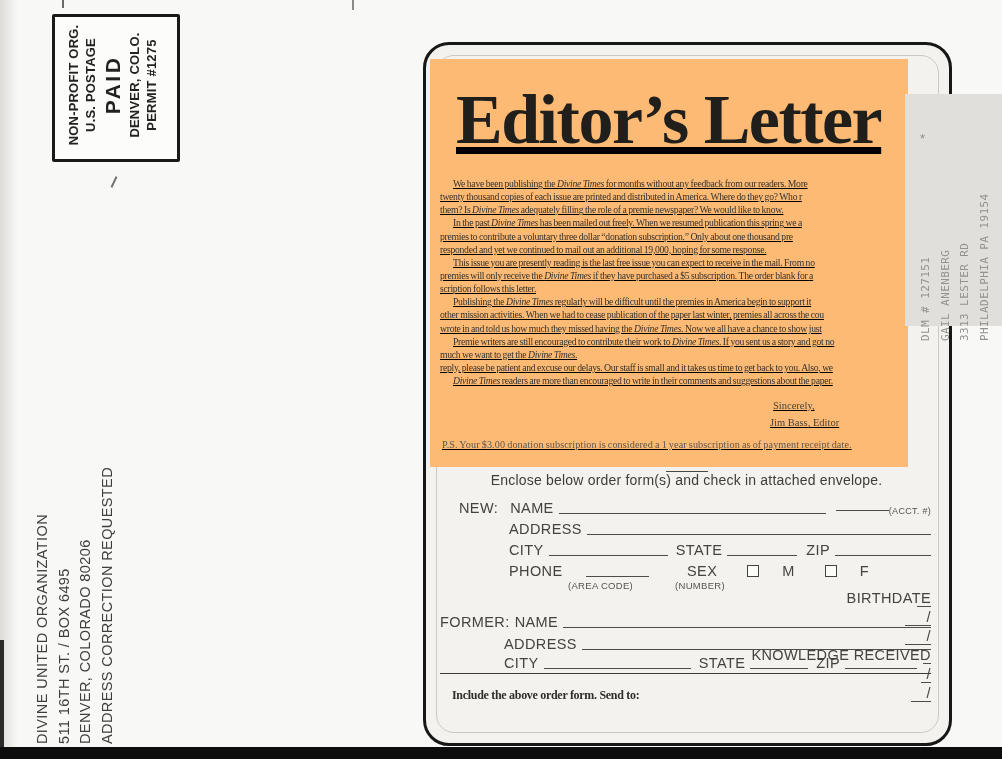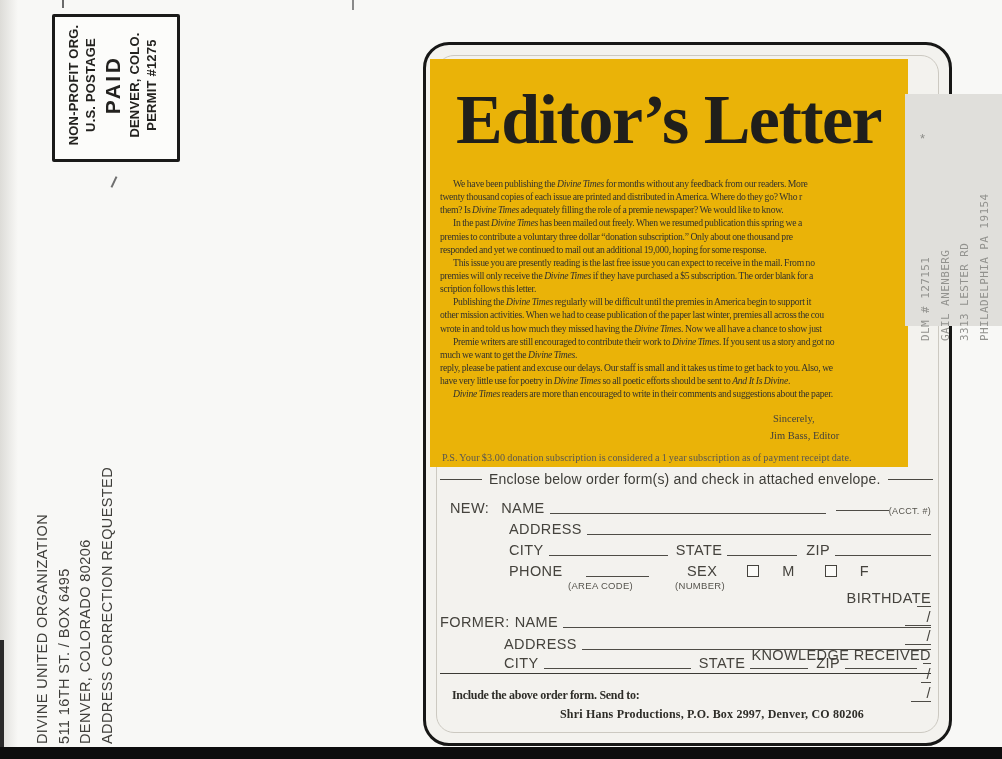--- a/index.html
+++ b/index.html
@@ -37,37 +37,37 @@
   .label-mark{position:absolute;left:920px;top:131px;z-index:6;color:#8d8d89;font-size:13px;}
 
   
   .card{position:absolute;left:423px;top:42px;width:529px;height:704px;box-sizing:border-box;
         border:3px solid #171716;border-radius:26px;background:#f3f2ee;}
   .card-inner{position:absolute;left:10px;top:10px;right:10px;bottom:10px;
         border:1px solid #ccc9c1;border-radius:18px;}
   .gray-strip{position:absolute;left:905px;top:94px;width:97px;height:232px;background:#e0dfdb;z-index:4;}
 
   
-  .letter{position:absolute;left:4px;top:14px;width:478px;height:408px;background:#eab308;
-          overflow:hidden;padding-left:10px;box-sizing:border-box;z-index:2;}
+  .letter{position:absolute;left:4px;top:14px;width:478px;height:408px;background:#fdba74;
+          overflow:hidden;padding-left:10px;box-sizing:border-box;z-index:2;text-decoration:underline;}
   .headline{font-family:"Liberation Serif",serif;font-weight:bold;font-size:70px;line-height:70px;
           letter-spacing:-1.5px;color:#201f1b;white-space:nowrap;margin:26px 0 0 16px;}
   .body-lines{margin-top:22px;font-family:"Liberation Serif",serif;font-size:9.7px;line-height:13.15px;
           letter-spacing:-.03em;word-spacing:-.4px;color:#33322d;}
   .bline{white-space:nowrap;height:13.15px;overflow:hidden;}
   .bline.ind{padding-left:13px;}
   .closing{font-family:"Liberation Serif",serif;font-size:10.5px;color:#44423c;}
   .sincerely{margin:13px 0 0 333px;}
   .signature{margin:6px 0 0 330px;}
   .ps{font-family:"Liberation Serif",serif;font-size:10.2px;word-spacing:-.6px;letter-spacing:.1px;
       color:#5a5750;margin:11px 0 0 2px;white-space:nowrap;}
 
   
   .enclose{position:absolute;left:14px;right:16px;top:426px;display:flex;align-items:center;
-      font-size:14px;letter-spacing:.2px;color:#3e3d38;white-space:nowrap;}
+      font-size:14px;letter-spacing:.2px;color:#3e3d38;white-space:nowrap;flex-direction:column;}
   .enclose .seg{border-bottom:1.6px solid #4a4842;height:0;}
   .enclose .seg.l{width:42px;} .enclose .seg.r{flex:1;}
   .enclose .txt{margin:0 7px;}
 
   
   .frow{position:absolute;left:14px;right:18px;display:flex;align-items:flex-end;height:17px;
         font-size:14.5px;letter-spacing:.4px;color:#45433d;white-space:nowrap;}
   .fl{border-bottom:1.5px solid #4e4c46;height:0;margin:0 0 2px 5px;}
   .grow{flex:1;}
   .lbl{flex:none;}
@@ -130,37 +130,36 @@
           <div class="bline"><span>responded and yet we continued to mail out an additional 19,000, hoping for some response.</span></div>
           <div class="bline ind"><span>This issue you are presently reading is the last free issue you can expect to receive in the mail. From no</span></div>
           <div class="bline"><span>premies will only receive the </span><i>Divine Times</i><span> if they have purchased a $5 subscription. The order blank for a</span></div>
           <div class="bline"><span>scription follows this letter.</span></div>
           <div class="bline ind"><span>Publishing the </span><i>Divine Times</i><span> regularly will be difficult until the premies in America begin to support it</span></div>
           <div class="bline"><span>other mission activities. When we had to cease publication of the paper last winter, premies all across the cou</span></div>
           <div class="bline"><span>wrote in and told us how much they missed having the </span><i>Divine Times</i><span>. Now we all have a chance to show just</span></div>
           <div class="bline ind"><span>Premie writers are still encouraged to contribute their work to </span><i>Divine Times</i><span>. If you sent us a story and got no</span></div>
           <div class="bline"><span>much we want to get the </span><i>Divine Times</i><span>.</span></div>
           <div class="bline"><span>reply, please be patient and excuse our delays. Our staff is small and it takes us time to get back to you. Also, we</span></div>
-          <div class="bline"><span>have very little use for poetry in </span><i>Divine Times</i><span> so all poetic efforts should be sent to </span><i>And It Is Divine</i><span>.</span></div>
           <div class="bline ind"><span></span><i>Divine Times</i><span> readers are more than encouraged to write in their comments and suggestions about the paper.</span></div>
         </div>
       <div class="closing sincerely">Sincerely,</div>
       <div class="closing signature">Jim Bass, Editor</div>
       <div class="ps">P.S. Your $3.00 donation subscription is considered a 1 year subscription as of payment receipt date.</div>
 
     </div>
 
     <div class="enclose">
       <span class="seg l"></span>
       <span class="txt">Enclose below order form(s) and check in attached envelope.</span>
       <span class="seg r"></span>
     </div>
 
     <div class="frow r-name">
-      <span class="lbl" style="margin-left:10px">NEW:</span>
+      <span class="lbl" style="margin-left:19px">NEW:</span>
       <span class="lbl" style="margin-left:12px">NAME</span>
       <span class="fl grow"></span>
       <span class="acct">
         <span class="fl"></span>
         <span class="cap">(ACCT. #)</span>
       </span>
     </div>
     <div class="frow r-addr">
       <span class="lbl" style="margin-left:69px">ADDRESS</span>
       <span class="fl grow"></span>
@@ -216,21 +215,20 @@
       <span class="lbl" style="margin-left:8px">STATE</span>
       <span class="fl" style="width:58px"></span>
       <span class="lbl" style="margin-left:8px">ZIP</span>
       <span class="fl" style="width:72px;margin-right:14px"></span>
     </div>
 
     <div class="hr"></div>
 
     <div class="subscribe">
       <div>Include the above order form. Send to:</div>
-      <div class="l3">Shri Hans Productions, P.O. Box 2997, Denver, CO 80206</div>
     </div>
   </div>
 
   <div class="gray-strip"></div>
 
   <div class="label-mark">*</div>
   <div class="mlabel">
     <div class="vrot">
       <div>DLM # 127151</div>
       <div>GAIL ANENBERG</div>

